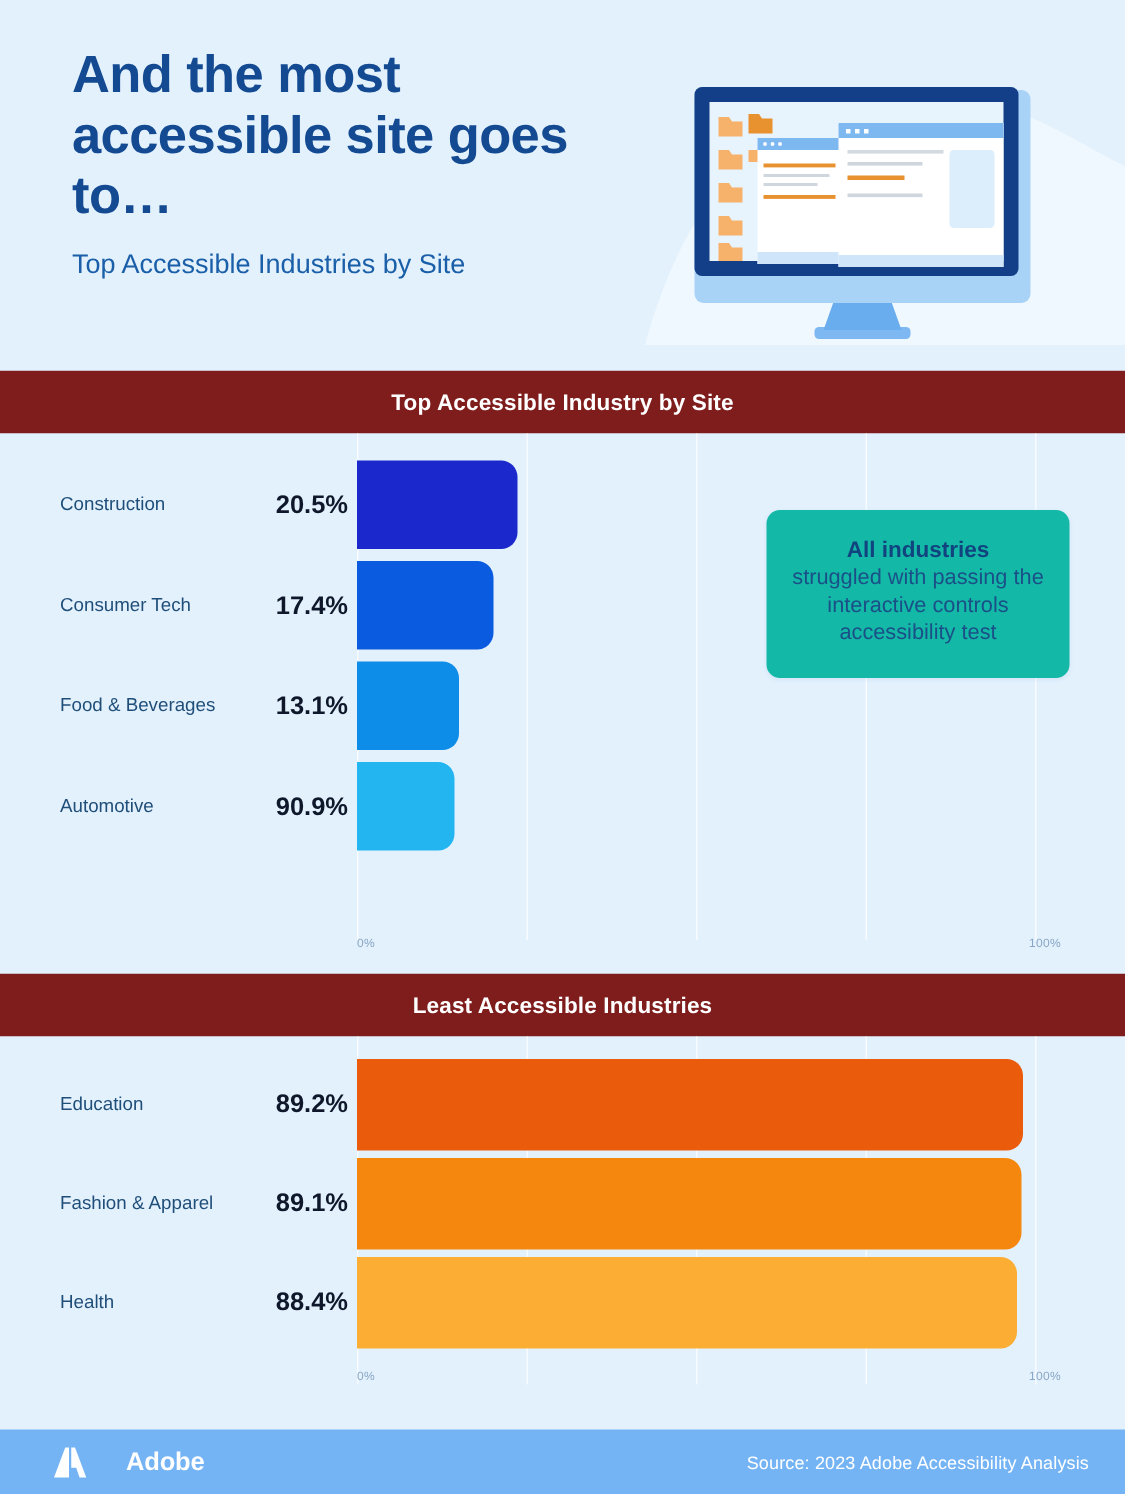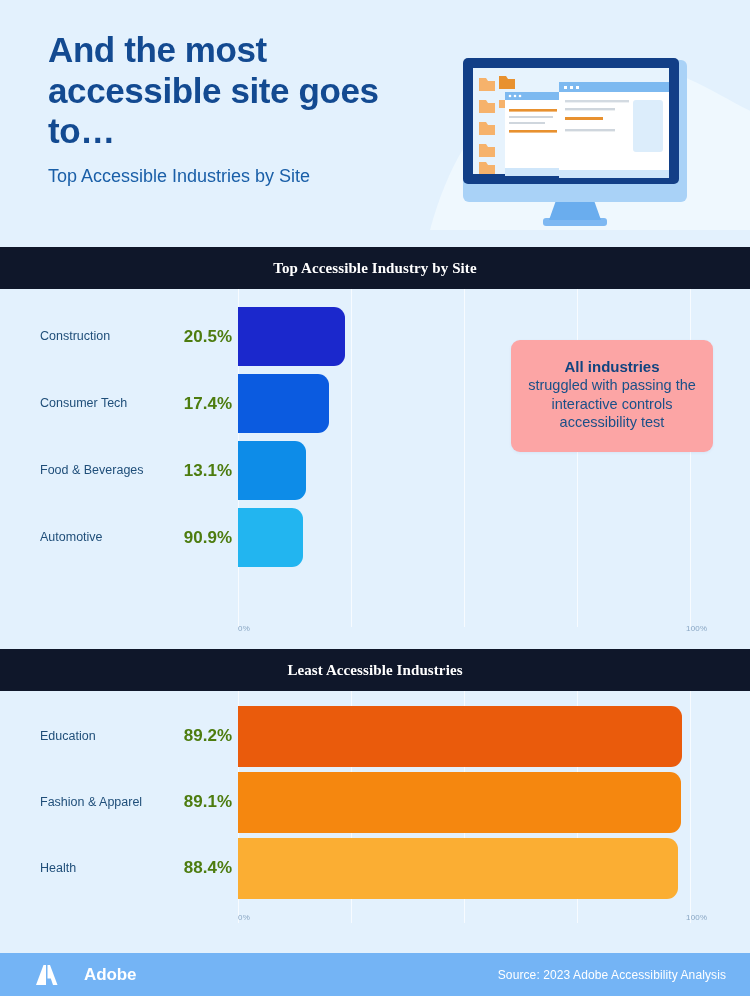--- a/index.html
+++ b/index.html
@@ -65,27 +65,26 @@
     position: absolute;
     right: 55px;
     top: 52px;
     width: 240px;
     height: 180px;
     z-index: 2;
   }
 
   
   .section-bar {
-    background: #0f172a;
+    background: #7f1d1d;
     height: 42px;
     display: flex;
     align-items: center;
     justify-content: center;
     flex: 0 0 42px;
-    font-family: Liberation Serif, serif;
   }
   .section-bar-title {
     color: #FFFFFF;
     font-size: 15px;
     font-weight: bold;
     letter-spacing: 0.1px;
   }
 
   
   .chart-panel {
@@ -129,21 +128,21 @@
     color: #1F4E79;
     line-height: 1.2;
   }
   .row-value {
     position: absolute;
     left: 168px;
     width: 64px;
     text-align: right;
     font-size: 17px;
     font-weight: bold;
-    color: #4d7c0f;
+    color: #0f172a;
   }
   .bar {
     position: absolute;
     left: 238px;
     border-radius: 0 11px 11px 0;
   }
 
   .axis-label {
     position: absolute;
     font-size: 8px;
@@ -152,21 +151,21 @@
   }
   .axis-zero { left: 238px; }
   .axis-max  { left: 686px; }
 
   
   .callout {
     position: absolute;
     left: 511px;
     top: 51px;
     width: 202px;
-    background: #fca5a5;
+    background: #14b8a6;
     border-radius: 9px;
     padding: 18px 14px 20px;
     text-align: center;
     box-shadow: 0 1px 3px rgba(40,90,160,0.07);
   }
   .callout-strong {
     display: block;
     font-size: 15px;
     font-weight: bold;
     color: #11447F;

